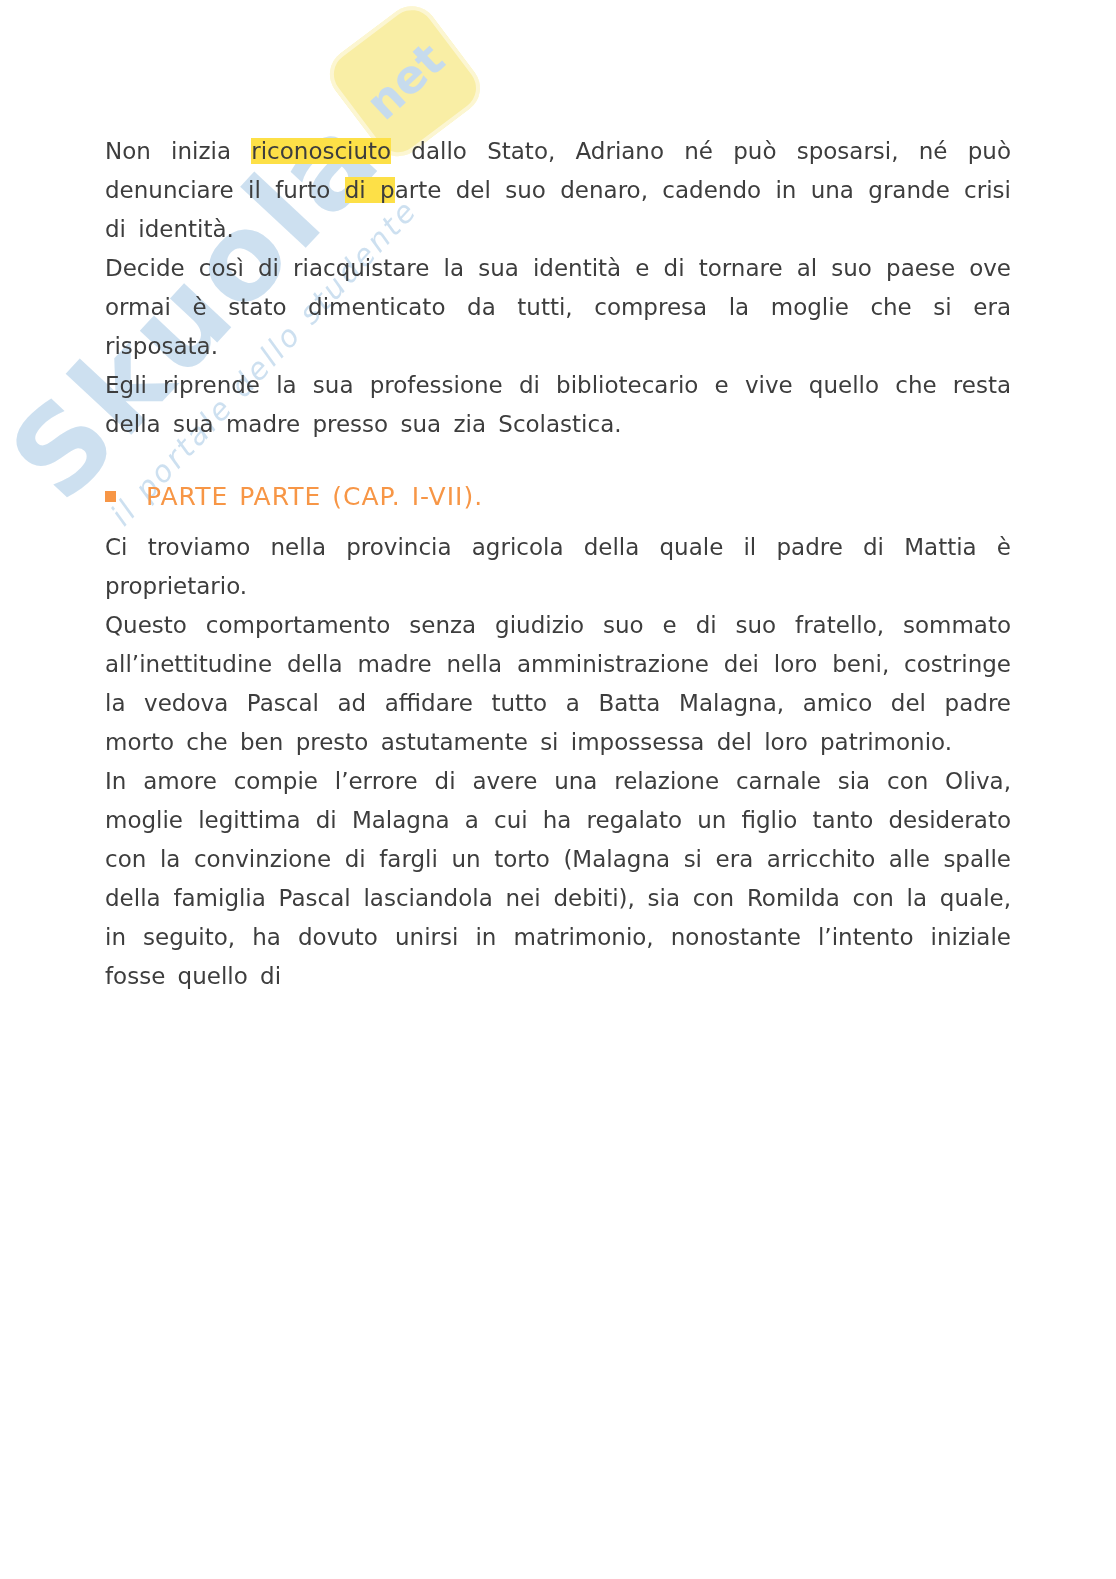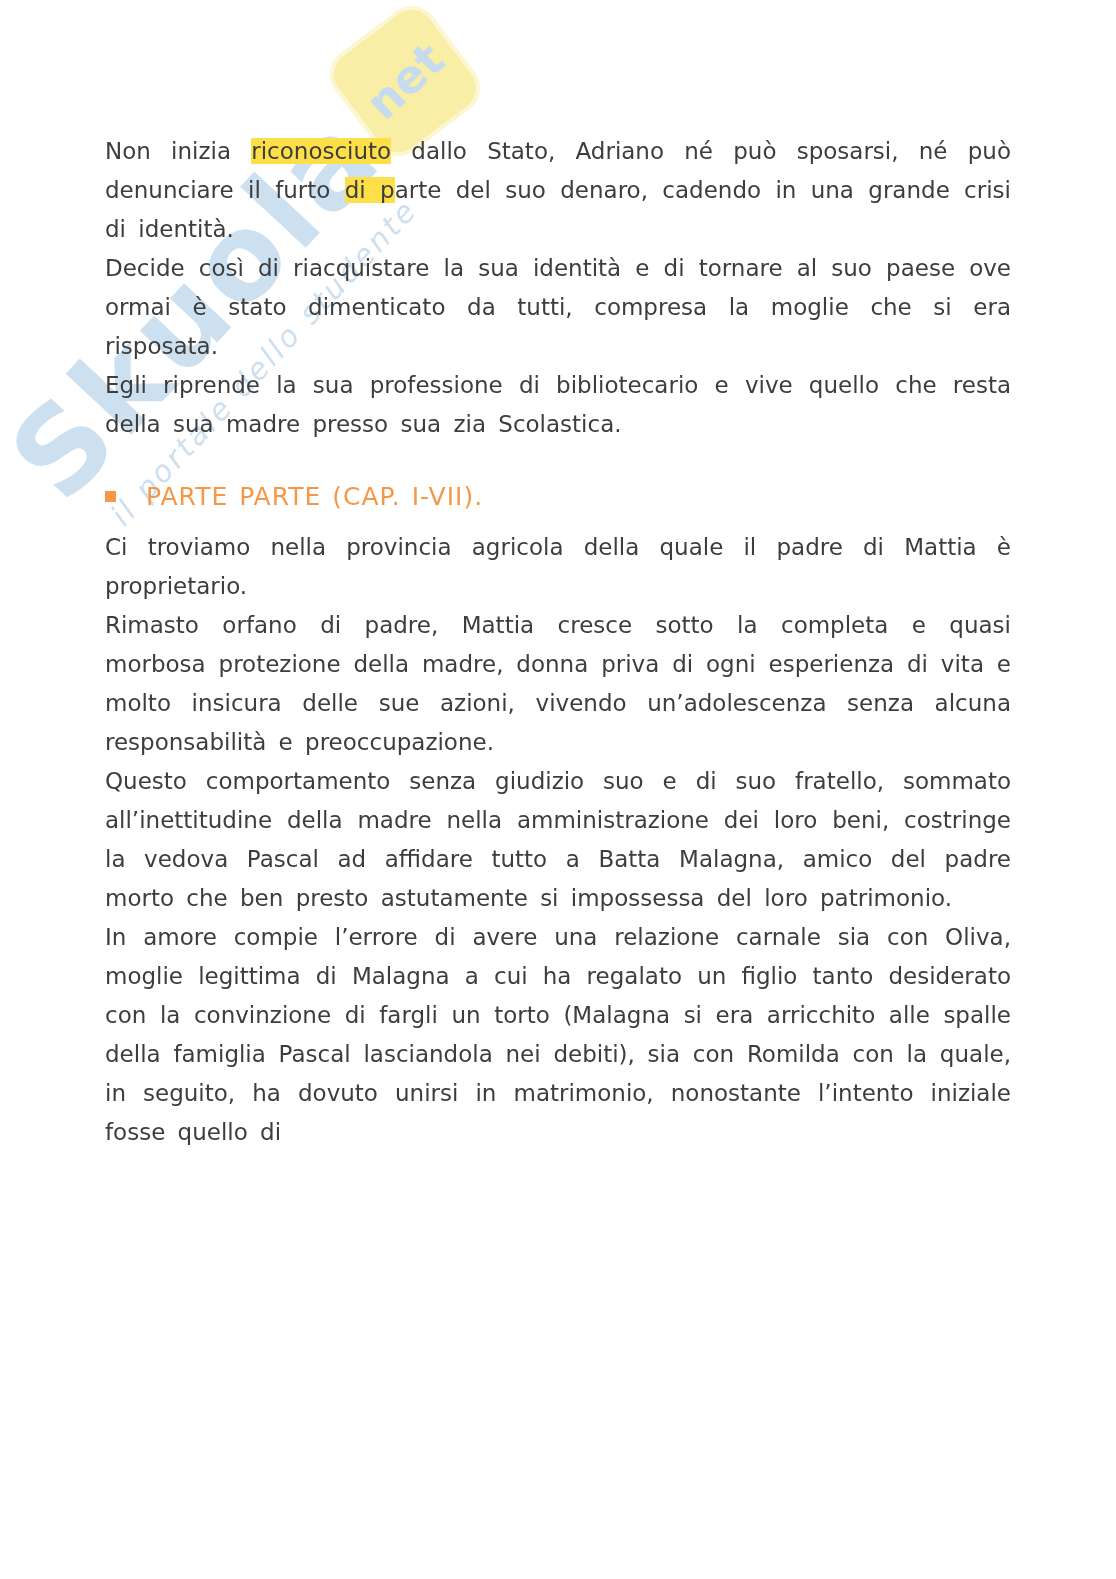--- a/index.html
+++ b/index.html
@@ -123,18 +123,17 @@
 
   <div class="doc-body">
       <p class="para"><span>Non inizia </span><span class="hl">riconosciuto</span><span> dallo Stato, Adriano né può sposarsi, né può denunciare il furto </span><span class="hl">di p</span><span>arte del suo denaro, cadendo in una grande crisi di identità.</span></p>
       <p class="para"><span>Decide così di riacquistare la sua identità e di tornare al suo paese ove ormai è stato dimenticato da tutti, compresa la moglie che si era risposata.</span></p>
       <p class="para"><span>Egli riprende la sua professione di bibliotecario e vive quello che resta della sua madre presso sua zia Scolastica.</span></p>
       <div class="heading">
         <span class="bullet"></span>
         <span>PARTE PARTE (CAP. I-VII).</span>
       </div>
       <p class="para"><span> Ci troviamo nella provincia agricola della quale il padre di Mattia è proprietario.</span></p>
-      <p class="para"><span>Rimasto orfano di padre, Mattia cresce sotto la completa e quasi morbosa protezione della madre, donna priva di ogni esperienza di vita e molto insicura delle sue azioni, vivendo un’adolescenza senza alcuna responsabilità e preoccupazione.</span></p>
       <p class="para"><span>Questo comportamento senza giudizio suo e di suo fratello, sommato all’inettitudine della madre nella amministrazione dei loro beni, costringe la vedova Pascal ad affidare tutto a Batta Malagna, amico del padre morto che ben presto astutamente si impossessa del loro patrimonio.</span></p>
       <p class="para"><span>In amore compie l’errore di avere una relazione carnale sia con Oliva, moglie legittima di Malagna a cui ha regalato un figlio tanto desiderato con la convinzione di fargli un torto (Malagna si era arricchito alle spalle della famiglia Pascal lasciandola nei debiti), sia con Romilda con la quale, in seguito, ha dovuto unirsi in matrimonio, nonostante l’intento iniziale fosse quello di</span></p>
     </div>
 
 </div>
 
 </body></html>

